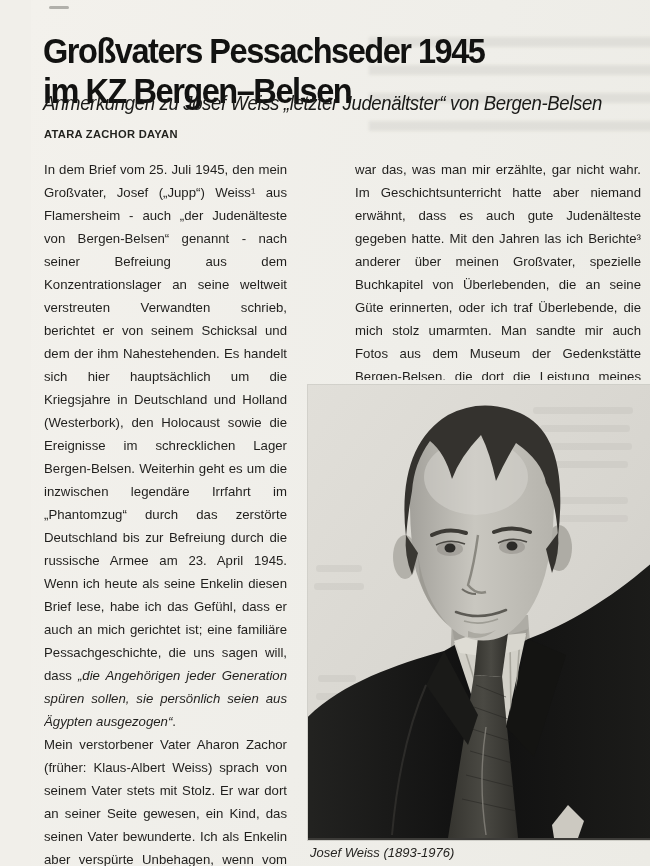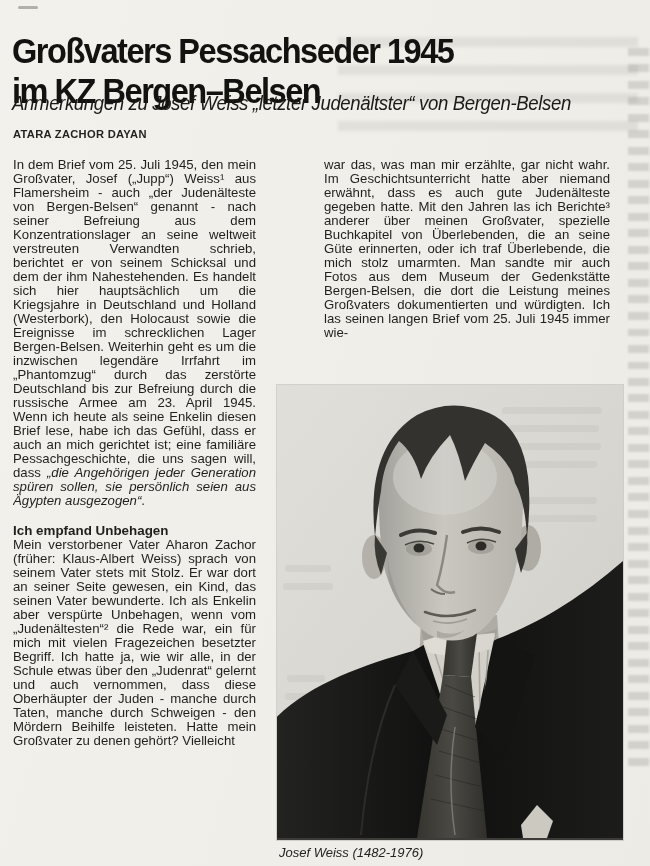--- a/index.html
+++ b/index.html
@@ -3,21 +3,21 @@
 <meta charset="utf-8">
 <style>
   html,body{margin:0;padding:0;}
   body{
     width:650px;height:866px;overflow:hidden;position:relative;
     background:#f1efea;
     color:#1d1d1b;
     font-family:"Liberation Sans", sans-serif;
   }
   .page{position:absolute;inset:0;overflow:hidden;
-    background:linear-gradient(105deg,#f3f1ec 0%,#efeee9 55%,#ecebe5 100%);}
+    background:linear-gradient(105deg,#f3f1ec 0%,#efeee9 55%,#ecebe5 100%);margin-left:31px;}
 
   
   .smudge-topleft{position:absolute;left:18px;top:6px;width:20px;height:3px;
     background:rgba(70,70,65,.38);border-radius:2px;filter:blur(.6px);}
   .bleed-title{position:absolute;left:338px;top:28px;width:300px;height:120px;
     background:repeating-linear-gradient(180deg,transparent 0 9px,rgba(95,95,88,.10) 9px 19px,transparent 19px 28px);
     filter:blur(1.6px);}
   .bleed-right{position:absolute;left:628px;top:44px;width:21px;height:724px;
     background:repeating-linear-gradient(180deg,transparent 0 4px,rgba(105,105,98,.20) 4px 12px,transparent 12px 16.5px);
     filter:blur(.8px);}
@@ -27,21 +27,21 @@
     font-size:35px;line-height:40px;font-weight:700;letter-spacing:-1.6px;
     transform:scaleX(.93);transform-origin:left top;color:#121211;}
   .subtitle{position:absolute;left:12px;top:92px;width:660px;
     font-size:20px;font-style:italic;font-weight:500;letter-spacing:-.4px;
     transform:scaleX(.93);transform-origin:left top;color:#1a1a18;}
   .author{position:absolute;left:13px;top:128px;
     font-size:11.5px;font-weight:700;letter-spacing:.3px;color:#23231f;
     transform:scaleX(.97);transform-origin:left top;}
 
   
-  .bodytext{font-size:13.2px;line-height:14px;text-align:justify;color:#201f1d;}
+  .bodytext{font-size:13.2px;line-height:23px;text-align:justify;color:#201f1d;}
   .col-left{position:absolute;left:13px;top:158px;width:308px;height:708px;overflow:hidden;}
   .col-left .indent-spacer{float:right;width:65px;height:520px;margin-top:202px;}
   .col-right{position:absolute;left:324px;top:158px;width:286px;height:222px;overflow:hidden;}
   p{margin:0;}
   .quote-italic{font-style:italic;}
   .section-heading{font-weight:700;font-size:13.4px;margin:16px 0 0 0;text-align:left;}
 
   
   .photo{position:absolute;left:277px;top:385px;width:346px;height:453px;
     background:#d8d6d0;border-bottom:2px solid #3c3b38;box-shadow:0 0 0 1px rgba(120,118,112,.25);}
@@ -61,21 +61,20 @@
     <span>im KZ Bergen–Belsen</span>
   </h1>
 
   <div class="subtitle">Anmerkungen zu Josef Weiss „letzter Judenältster“ von Bergen-Belsen</div>
 
   <div class="author">ATARA ZACHOR DAYAN</div>
 
   <div class="col-left bodytext">
     <div class="indent-spacer"></div>
     <p><span>In dem Brief vom 25. Juli 1945, den mein Großvater, Josef („Jupp“) Weiss¹ aus Flamersheim - auch „der Judenälteste von Bergen-Belsen“ genannt - nach seiner Befreiung aus dem Konzentrationslager an seine weltweit verstreuten Verwandten schrieb, berichtet er von seinem Schicksal und dem der ihm Nahestehenden. Es handelt sich hier hauptsächlich um die Kriegsjahre in Deutschland und Holland (Westerbork), den Holocaust sowie die Ereignisse im schrecklichen Lager Bergen-Belsen. Weiterhin geht es um die inzwischen legendäre Irrfahrt im „Phantomzug“ durch das zerstörte Deutschland bis zur Befreiung durch die russische Armee am 23. April 1945. Wenn ich heute als seine Enkelin diesen Brief lese, habe ich das Gefühl, dass er auch an mich gerichtet ist; eine familiäre Pessachgeschichte, die uns sagen will, dass </span><span class="quote-italic">„die Angehörigen jeder Generation spüren sollen, sie persönlich seien aus Ägypten ausgezogen“</span><span>.</span></p>
-    <p class="section-heading">Ich empfand Unbehagen</p>
     <p>Mein verstorbener Vater Aharon Zachor (früher: Klaus-Albert Weiss) sprach von seinem Vater stets mit Stolz. Er war dort an seiner Seite gewesen, ein Kind, das seinen Vater bewunderte. Ich als Enkelin aber verspürte Unbehagen, wenn vom „Judenältesten“² die Rede war, ein für mich mit vielen Fragezeichen besetzter Begriff. Ich hatte ja, wie wir alle, in der Schule etwas über den „Judenrat“ gelernt und auch vernommen, dass diese Oberhäupter der Juden - manche durch Taten, manche durch Schweigen - den Mördern Beihilfe leisteten. Hatte mein Großvater zu denen gehört? Vielleicht</p>
   </div>
 
   <div class="col-right bodytext">
     <p>war das, was man mir erzählte, gar nicht wahr. Im Geschichtsunterricht hatte aber niemand erwähnt, dass es auch gute Judenälteste gegeben hatte. Mit den Jahren las ich Berichte³ anderer über meinen Großvater, spezielle Buchkapitel von Überlebenden, die an seine Güte erinnerten, oder ich traf Überlebende, die mich stolz umarmten. Man sandte mir auch Fotos aus dem Museum der Gedenkstätte Bergen-Belsen, die dort die Leistung meines Großvaters dokumentierten und würdigten. Ich las seinen langen Brief vom 25. Juli 1945 immer wie-</p>
   </div>
 
   <div class="photo" role="img" aria-label="Black-and-white studio portrait of Josef Weiss in dark suit, striped shirt and dark tie">
     <svg viewBox="0 0 346 453" preserveAspectRatio="none">
       <defs>
@@ -176,15 +175,15 @@
       <path d="M154,204 Q160,209 168,209" stroke="#6e6c65" stroke-width="2" fill="none"></path>
 
       <path d="M148,227 Q172,236 198,225" stroke="#5c5a54" stroke-width="2.6" fill="none" stroke-linecap="round"></path>
       <path d="M156,236 Q172,241 190,234" stroke="#8d8b83" stroke-width="1.6" fill="none" opacity=".7"></path>
 
       <path d="M110,170 Q116,214 140,240 Q120,222 112,196 Z" fill="#8f8d86" opacity=".5"></path>
       <path d="M160,246 Q174,252 188,245 Q174,256 160,252 Z" fill="#9a988f" opacity=".6"></path>
     </svg>
   </div>
 
-  <div class="caption">Josef Weiss (1482-1976)</div>
+  <div class="caption">Josef Weiss (1893-1976)</div>
 
 </div>
 
 </body></html>

